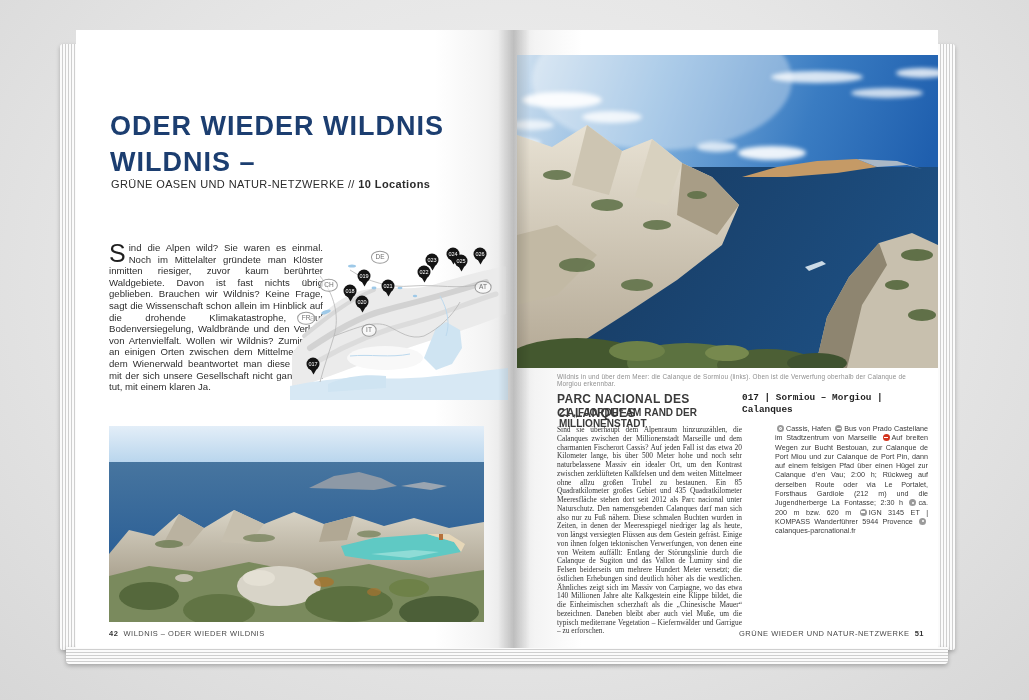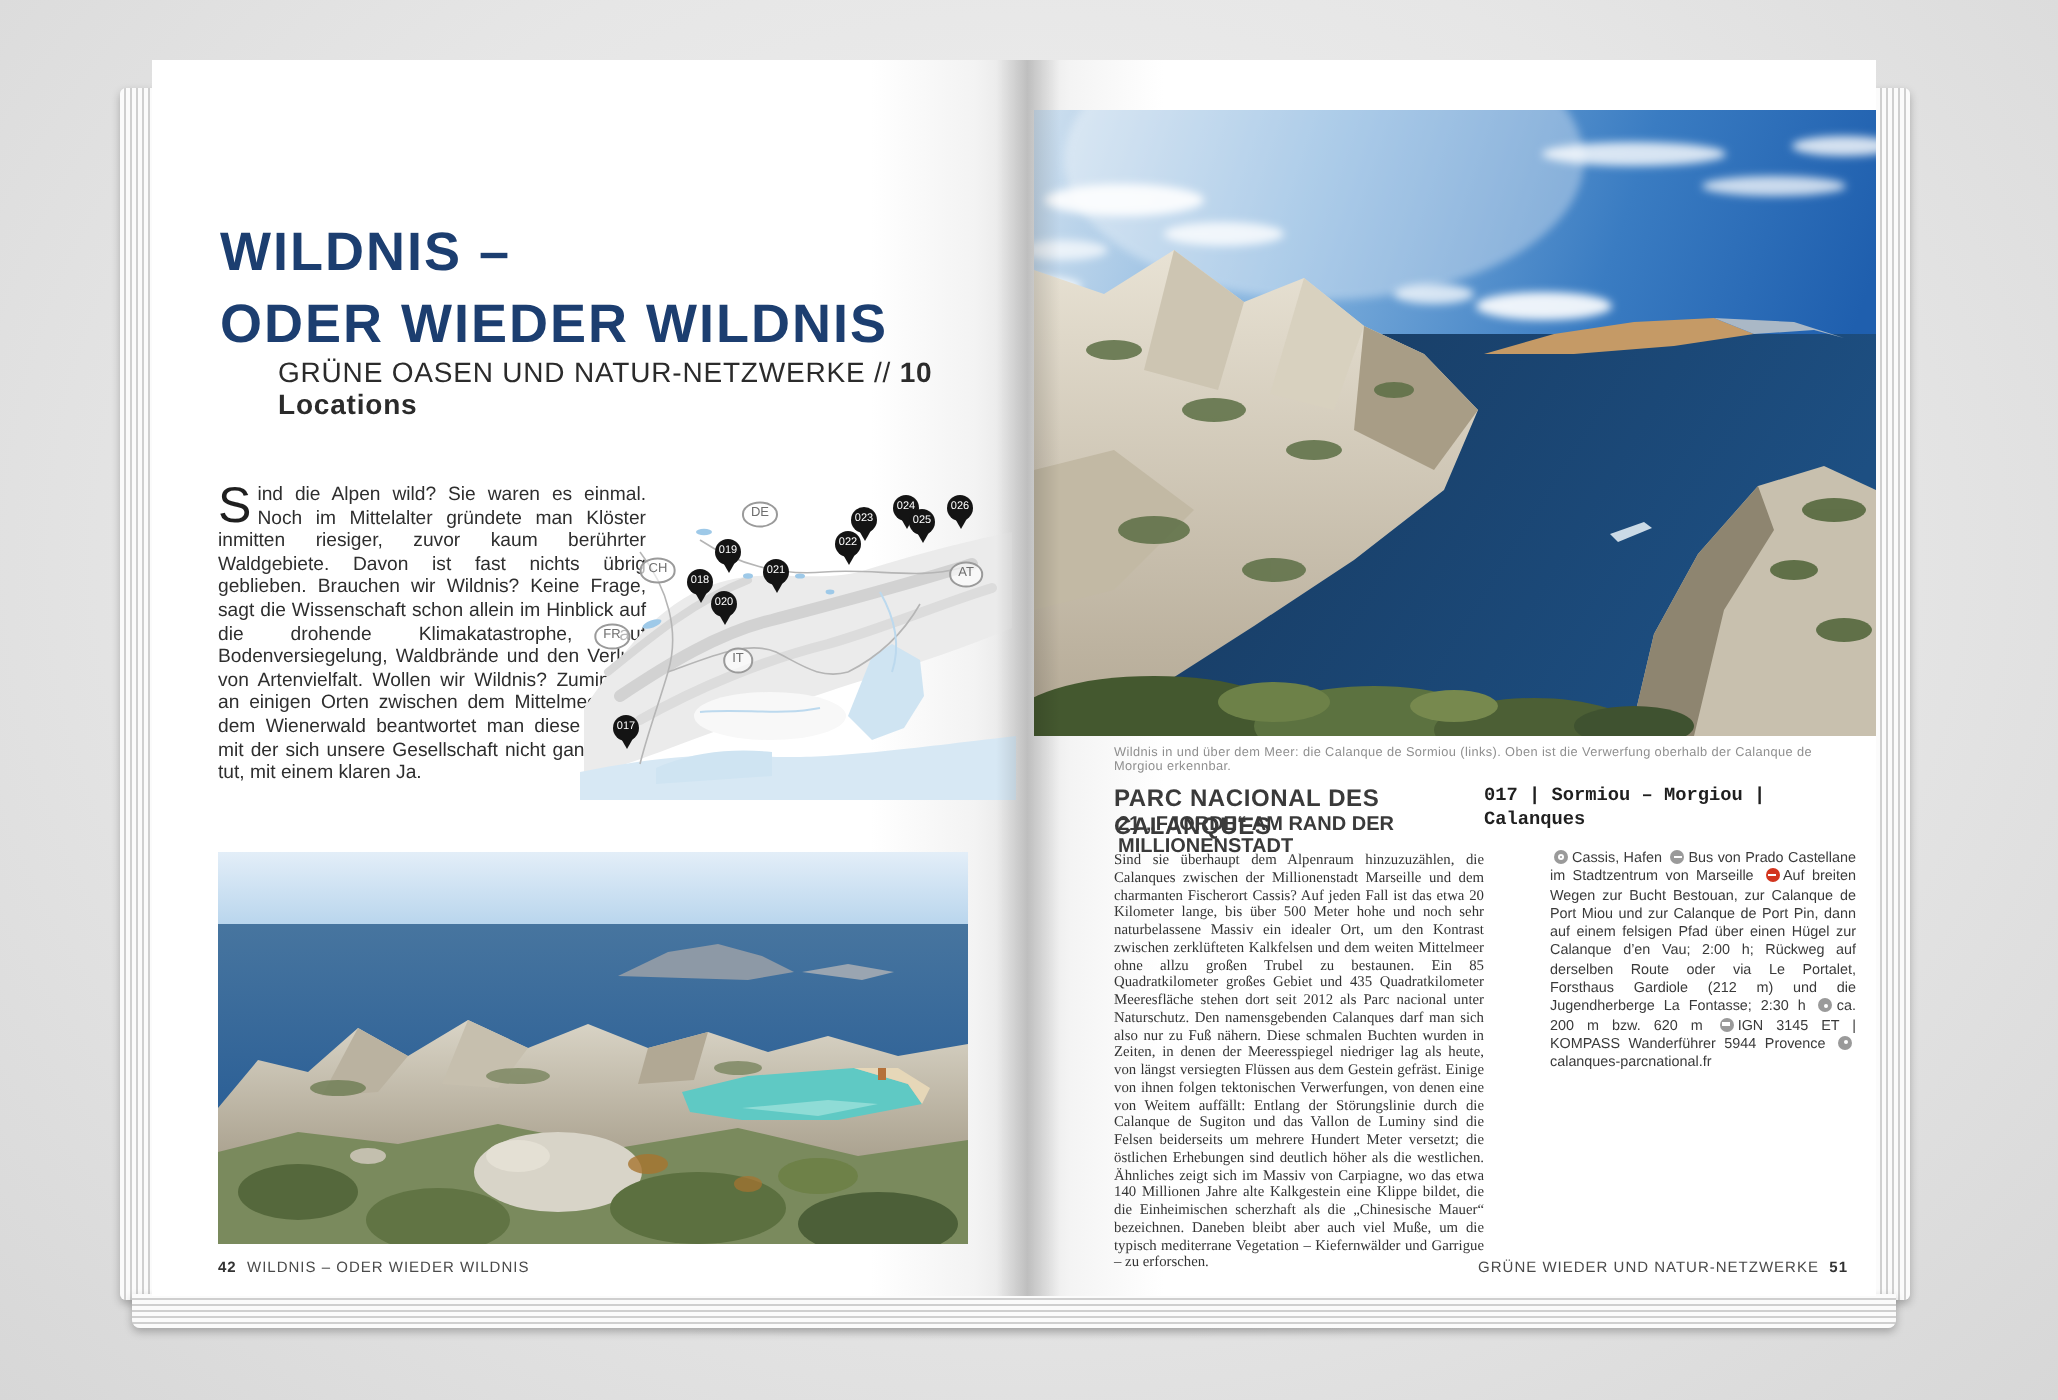--- a/index.html
+++ b/index.html
@@ -23,21 +23,21 @@
   .page.pleft{left:76px;width:438px;
       background:linear-gradient(90deg,#ffffff 0%,#ffffff 82%,#f3f3f3 94%,#e2e2e2 100%);}
   .page.pright{left:514px;width:424px;
       background:linear-gradient(90deg,#e4e4e4 0%,#f4f4f4 5%,#ffffff 16%,#ffffff 100%);}
   .gutter{position:absolute;left:498px;top:30px;width:32px;height:618px;pointer-events:none;
       background:linear-gradient(90deg,rgba(0,0,0,0) 0%,rgba(0,0,0,.16) 50%,rgba(0,0,0,0) 100%);}
 
   
   .title{position:absolute;left:34px;top:78px;color:#1c3e70;font-weight:700;
          font-size:27px;line-height:36px;letter-spacing:1px;}
-  .subtitle{position:absolute;left:35px;top:148px;font-size:14px;color:#2b2b2b;letter-spacing:.4px;margin-left:28px;}
+  .subtitle{position:absolute;left:35px;top:148px;font-size:11px;color:#2b2b2b;letter-spacing:.4px;}
   .subtitle b{font-weight:700;}
   .intro{position:absolute;left:33px;top:212px;width:214px;font-size:9.6px;line-height:11.6px;
          color:#2e2e2e;text-align:justify;}
   .dropcap{float:left;font-size:25px;line-height:21px;padding:1px 3px 0 0;color:#1f1f1f;}
 
   
   .map{position:absolute;left:214px;top:206px;width:218px;height:164px;}
   .map svg{position:absolute;left:0;top:0;}
   .cc{position:absolute;transform:translate(-50%,-50%);border:1px solid #9a9a9a;border-radius:50%;
       color:#6f6f6f;font-size:6.5px;line-height:1;padding:2px 3.5px;background:rgba(255,255,255,.65);}
@@ -77,22 +77,22 @@
 <body>
 
 <div class="stage">
   <div class="book-shadow"></div>
   <div class="stack left"></div>
   <div class="stack right"></div>
   <div class="stack bottom"></div>
 
   <div class="page pleft">
     <div class="title">
+      <div>ODER WIEDER WILDNIS</div>
       <div>WILDNIS –</div>
-      <div>ODER WIEDER WILDNIS</div>
     </div>
     <div class="subtitle"><span>GRÜNE OASEN UND NATUR-NETZWERKE // </span><b>10 Locations</b></div>
 
     <div class="intro"><span class="dropcap">S</span><span>ind die Alpen wild? Sie waren es einmal. Noch im Mittelalter gründete man Klöster inmitten riesiger, zuvor kaum berührter Waldgebiete. Davon ist fast nichts übrig geblieben. Brauchen wir Wildnis? Keine Frage, sagt die Wissenschaft schon allein im Hinblick auf die drohende Klimakatastrophe, auf Bodenversiegelung, Waldbrände und den Verlust von Artenvielfalt. Wollen wir Wildnis? Zumindest an einigen Orten zwischen dem Mittelmeer und dem Wienerwald beantwortet man diese Frage, mit der sich unsere Gesellschaft nicht ganz leicht tut, mit einem klaren Ja.</span></div>
 
     <div class="map">
       <svg width="218" height="164" viewBox="0 0 218 164">
 
         <path d="M2,118 C18,96 34,70 62,58 C92,45 118,58 146,48 C172,40 196,34 216,30 L216,78 C192,88 168,96 142,104 C110,114 72,128 40,140 C26,145 12,150 2,152 Z" fill="#ebebeb"></path>
         <path d="M20,112 C44,96 70,80 96,74 C126,66 158,58 196,46" stroke="#d2d2d2" stroke-width="6" fill="none" stroke-linecap="round"></path>

